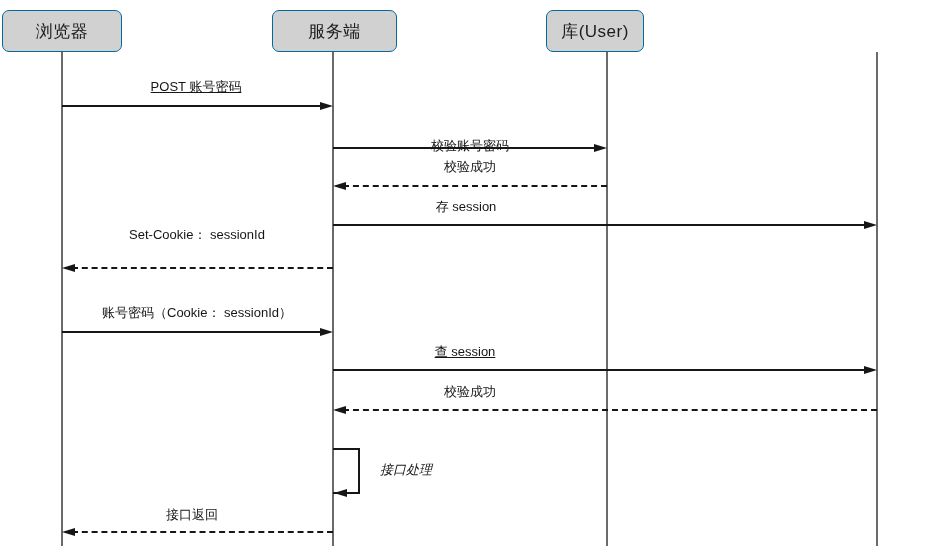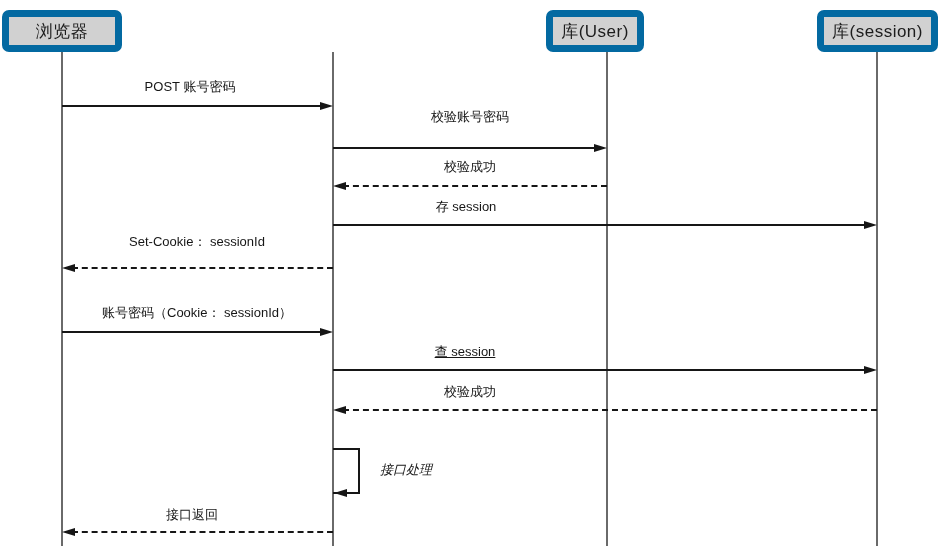--- a/index.html
+++ b/index.html
@@ -11,21 +11,21 @@
     overflow: hidden;
     font-family: "Liberation Sans", sans-serif;
     color: #1c1c1c;
   }
   .actor-box {
     position: absolute;
     top: 10px;
     height: 42px;
     box-sizing: border-box;
     background: #d1d1d1;
-    border: 7px solid #0369a1;
+    border: 1px solid #0369a1;
     border-radius: 7px;
     display: flex;
     align-items: center;
     justify-content: center;
     font-size: 17px;
     color: #1c1c1c;
     letter-spacing: 0.5px;
   }
   .lifeline {
     position: absolute;
@@ -69,58 +69,58 @@
   }
 </style>
 </head>
 <body>
 
 <div id="canvas">
 
   <div class="actor-box" style="left:2px; width:120px;">
     <span>浏览器</span>
   </div>
+  <div class="actor-box" style="left:272px; width:125px;">
+    <span>服务端</span>
+  </div>
   <div class="actor-box" style="left:546px; width:98px;">
     <span>库(User)</span>
-  </div>
-  <div class="actor-box" style="left:817px; width:121px;">
-    <span>库(session)</span>
   </div>
 
   <div class="lifeline" style="left:61.25px;"></div>
   <div class="lifeline" style="left:332.25px;"></div>
   <div class="lifeline" style="left:606.25px;"></div>
   <div class="lifeline" style="left:876.25px;"></div>
 
   <div>
-    <span class="msg-label" style="left:190px; top:87px;">POST 账号密码</span>
+    <span class="msg-label" style="left:196px; top:87px;text-decoration:underline;">POST 账号密码</span>
     <div class="line" style="left:62px; top:105px; width:261px;"></div>
     <div class="arrowhead right" style="left:320px; top:101.5px;"></div>
   </div>
 
   <div>
-    <span class="msg-label" style="left:470px; top:117px;">校验账号密码</span>
+    <span class="msg-label" style="left:470px; top:146px;">校验账号密码</span>
     <div class="line" style="left:333px; top:147px; width:264px;"></div>
     <div class="arrowhead right" style="left:594px; top:143.5px;"></div>
   </div>
 
   <div>
     <span class="msg-label" style="left:470px; top:167px;">校验成功</span>
     <div class="line dashed" style="left:343px; top:185px; width:264px;"></div>
     <div class="arrowhead left" style="left:333px; top:181.5px;"></div>
   </div>
 
   <div>
     <span class="msg-label" style="left:466px; top:207px;">存 session</span>
     <div class="line" style="left:333px; top:224px; width:534px;"></div>
     <div class="arrowhead right" style="left:864px; top:220.5px;"></div>
   </div>
 
   <div>
-    <span class="msg-label" style="left:197px; top:242px;">Set-Cookie： sessionId</span>
+    <span class="msg-label" style="left:197px; top:235px;">Set-Cookie： sessionId</span>
     <div class="line dashed" style="left:72px; top:267px; width:261px;"></div>
     <div class="arrowhead left" style="left:62px; top:263.5px;"></div>
   </div>
 
   <div>
     <span class="msg-label" style="left:197px; top:313px;">账号密码（Cookie： sessionId）</span>
     <div class="line" style="left:62px; top:331px; width:261px;"></div>
     <div class="arrowhead right" style="left:320px; top:327.5px;"></div>
   </div>
 

